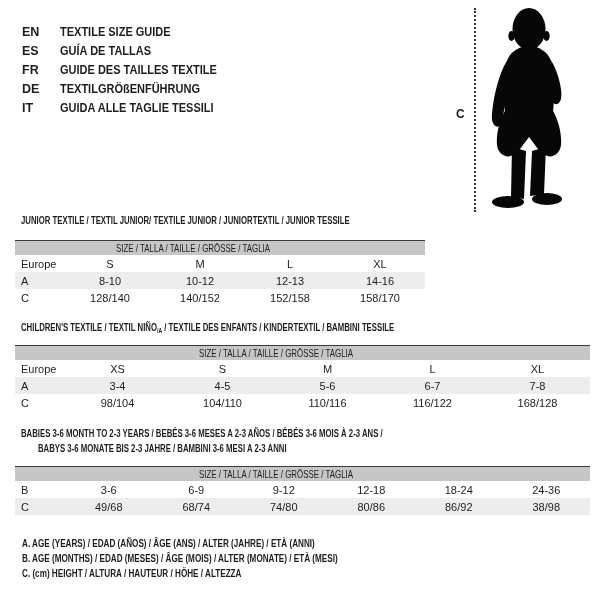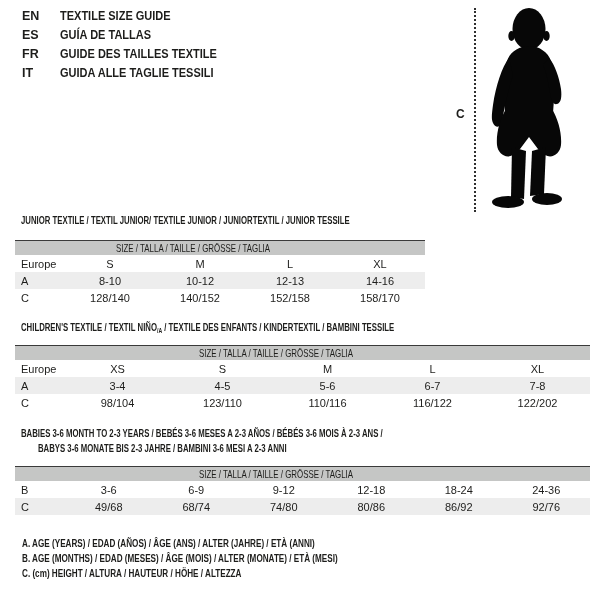--- a/index.html
+++ b/index.html
@@ -3,21 +3,21 @@
 <meta charset="utf-8">
 <style>
   html,body { margin:0; padding:0; }
   body {
     width:600px; height:600px; position:relative; overflow:hidden;
     background:#ffffff; color:#1d1d1b;
     font-family:"Liberation Sans", sans-serif;
   }
 
   
-  .lang-block { position:absolute; left:22px; top:6px; }
+  .lang-block { position:absolute; left:22px; top:22px; }
   .lang-row { display:flex; height:19px; align-items:center; font-weight:bold; font-size:12.5px; }
   .lang-code { width:38px; flex:0 0 38px; }
   .lang-label { display:inline-block; transform:scaleX(.88); transform-origin:0 50%; white-space:nowrap; }
 
   
   .cond { display:inline-block; transform:scaleX(.74); transform-origin:0 50%; white-space:nowrap; }
   .cond-bar { display:inline-block; transform:scaleX(.72); transform-origin:0 50%; white-space:nowrap; }
 
   
   .measure-line { position:absolute; left:474px; top:8px; height:204px; width:0; border-left:2px dotted #2e2e2e; }
@@ -56,20 +56,24 @@
       <span class="lang-code">EN</span>
       <span class="lang-label">TEXTILE SIZE GUIDE</span>
     </div>
     <div class="lang-row">
       <span class="lang-code">ES</span>
       <span class="lang-label">GUÍA DE TALLAS</span>
     </div>
     <div class="lang-row">
       <span class="lang-code">FR</span>
       <span class="lang-label">GUIDE DES TAILLES TEXTILE</span>
+    </div>
+    <div class="lang-row">
+      <span class="lang-code">DE</span>
+      <span class="lang-label">TEXTILGRÖßENFÜHRUNG</span>
     </div>
     <div class="lang-row">
       <span class="lang-code">IT</span>
       <span class="lang-label">GUIDA ALLE TAGLIE TESSILI</span>
     </div>
   </div>
 
   <span class="measure-label">C</span>
   <div class="measure-line"></div>
   <svg class="baby-svg" viewBox="0 0 100 210" aria-hidden="true">
@@ -137,24 +141,24 @@
       <span class="lbl">A</span>
       <span class="cell">3-4</span>
       <span class="cell">4-5</span>
       <span class="cell">5-6</span>
       <span class="cell">6-7</span>
       <span class="cell">7-8</span>
     </div>
     <div class="grid-row g5">
       <span class="lbl">C</span>
       <span class="cell">98/104</span>
-      <span class="cell">123/110</span>
+      <span class="cell">104/110</span>
       <span class="cell">110/116</span>
       <span class="cell">116/122</span>
-      <span class="cell">122/202</span>
+      <span class="cell">168/128</span>
     </div>
   </div>
 
   <div class="sec-title" style="top:427px;">
     <span class="cond">BABIES 3-6 MONTH TO 2-3 YEARS / BEBÉS 3-6 MESES A 2-3 AÑOS / BÉBÉS 3-6 MOIS À 2-3 ANS /</span>
   </div>
   <div class="sec-title" style="top:442px;margin-left:17px;">
     <span class="cond">BABYS 3-6 MONATE BIS 2-3 JAHRE / BAMBINI 3-6 MESI A 2-3 ANNI</span>
   </div>
   <div class="tbl tbl-3">
@@ -170,21 +174,21 @@
       <span class="cell">18-24</span>
       <span class="cell">24-36</span>
     </div>
     <div class="grid-row g6 alt">
       <span class="lbl">C</span>
       <span class="cell">49/68</span>
       <span class="cell">68/74</span>
       <span class="cell">74/80</span>
       <span class="cell">80/86</span>
       <span class="cell">86/92</span>
-      <span class="cell">92/76</span>
+      <span class="cell">38/98</span>
     </div>
   </div>
 
   <div class="fn-block">
     <div class="fn-line">
       <span class="cond">A. AGE (YEARS) / EDAD (AÑOS) / ÂGE (ANS) / ALTER (JAHRE) / ETÀ (ANNI)</span>
     </div>
     <div class="fn-line">
       <span class="cond">B. AGE (MONTHS) / EDAD (MESES) / ÂGE (MOIS) / ALTER (MONATE) / ETÀ (MESI)</span>
     </div>

